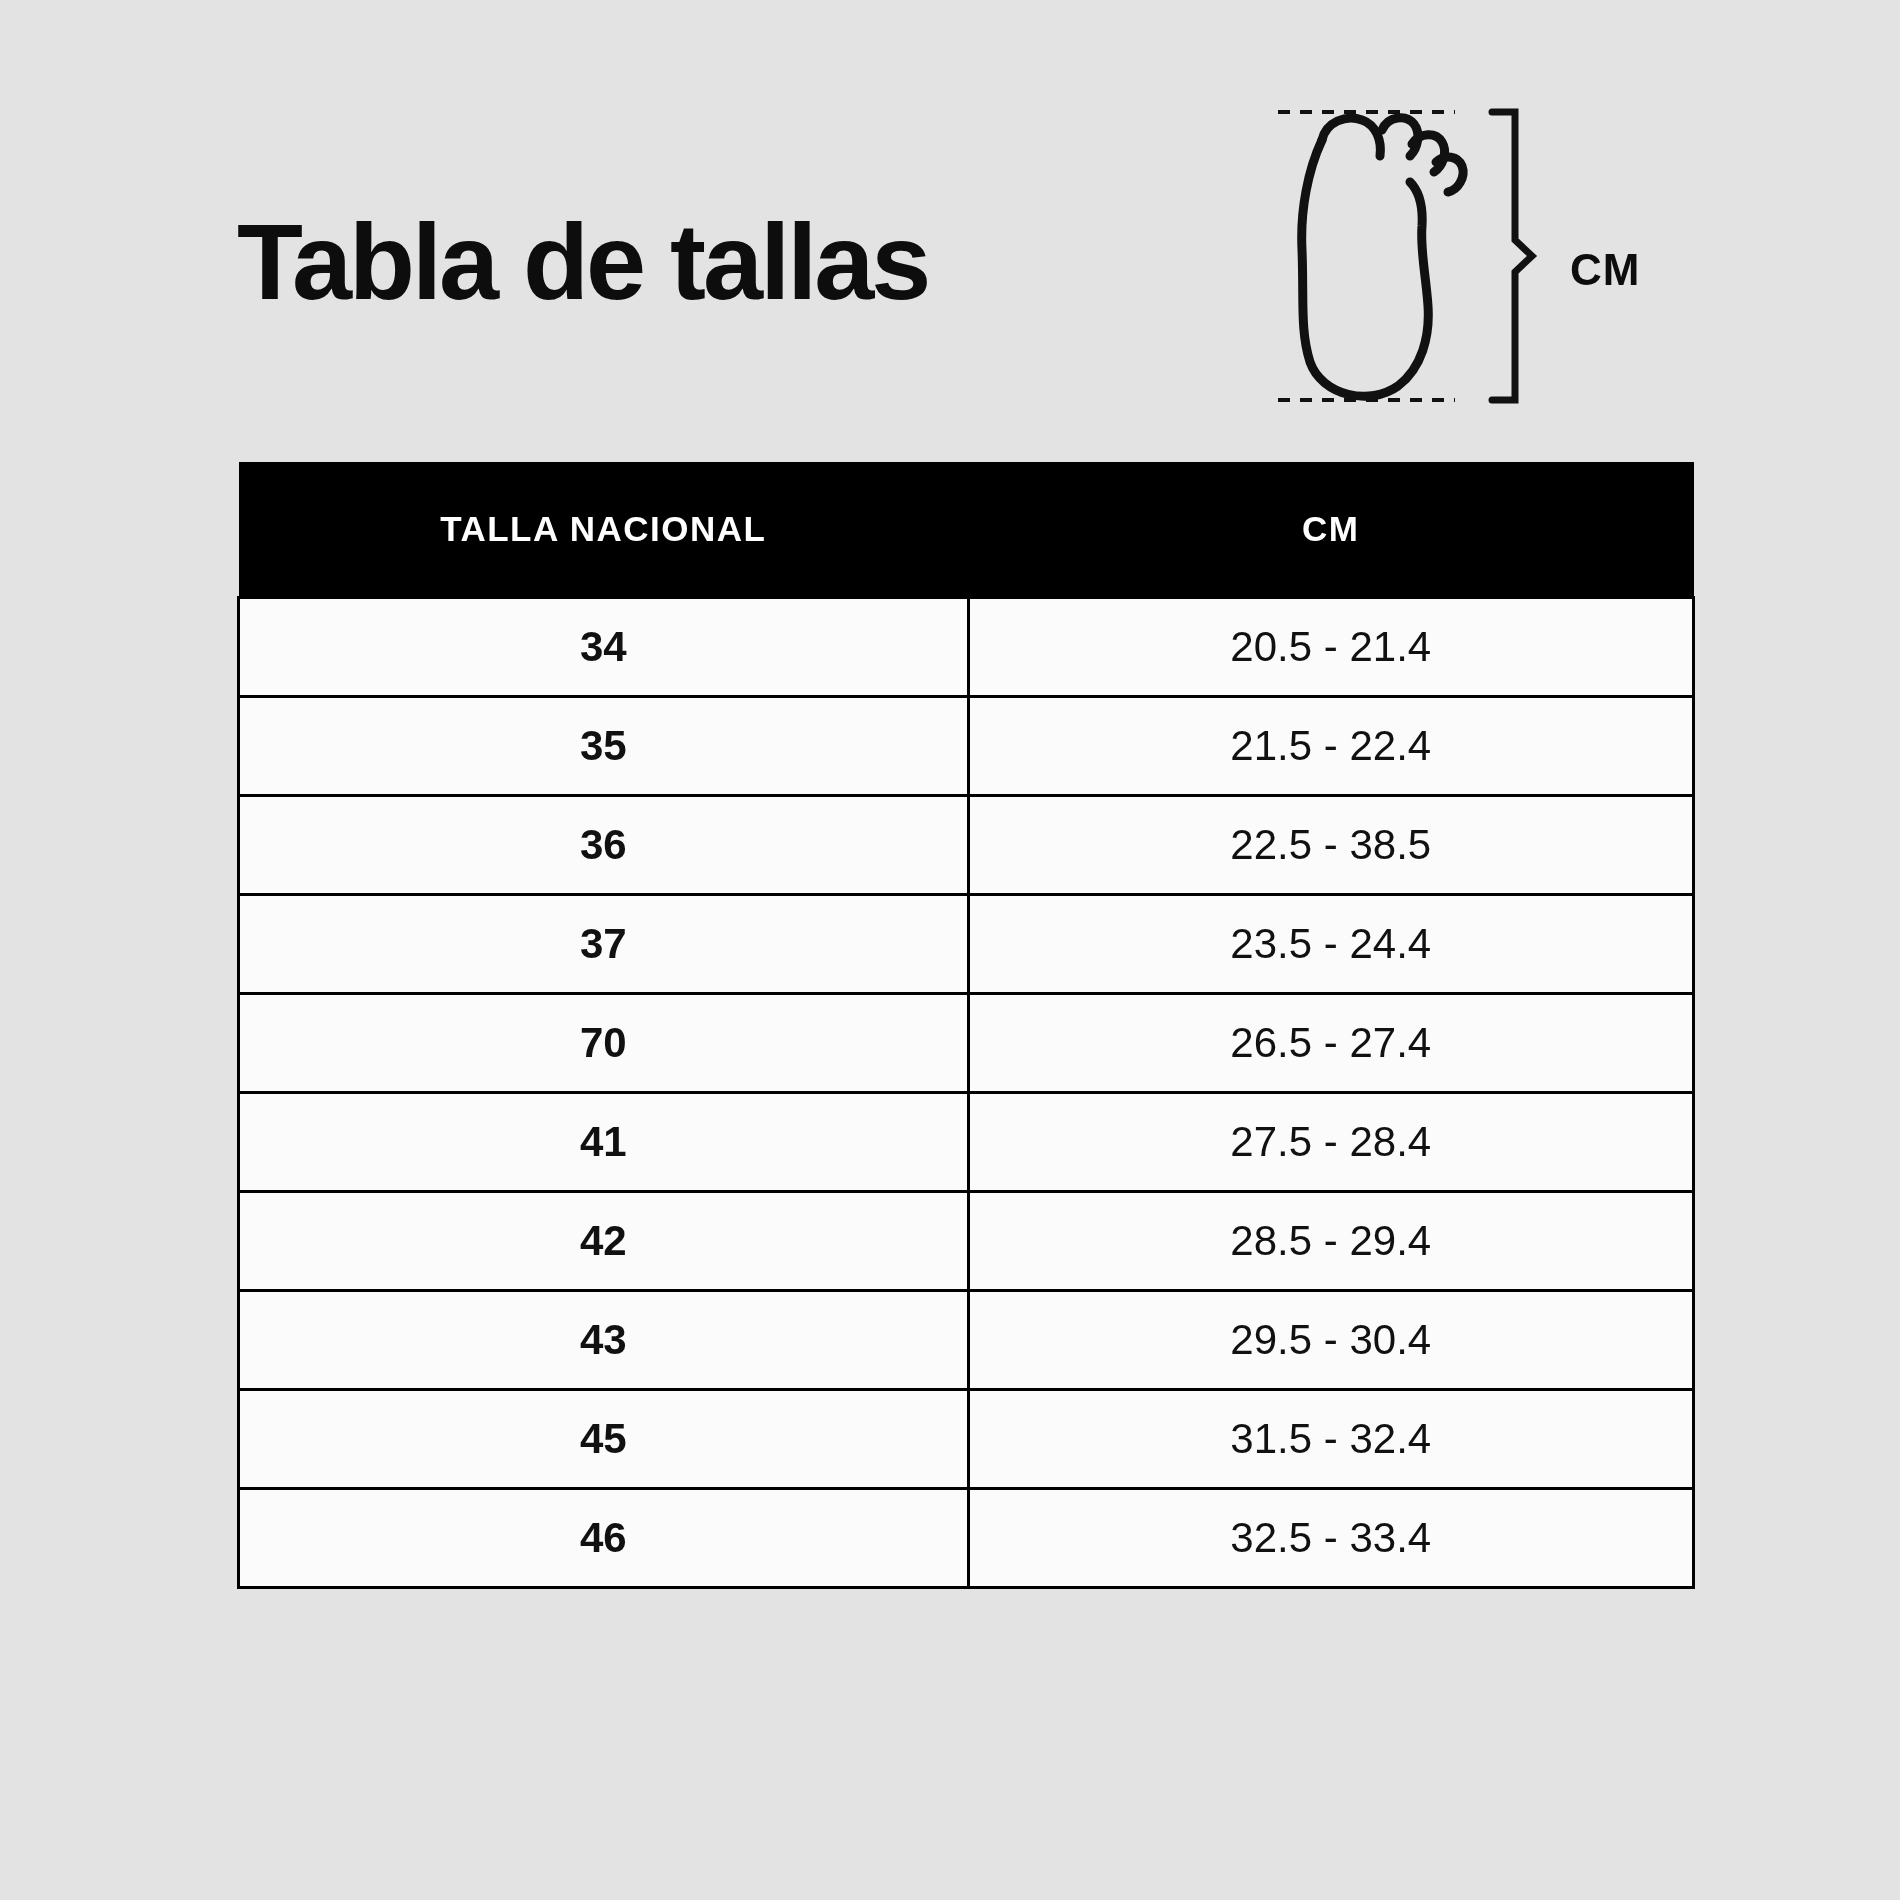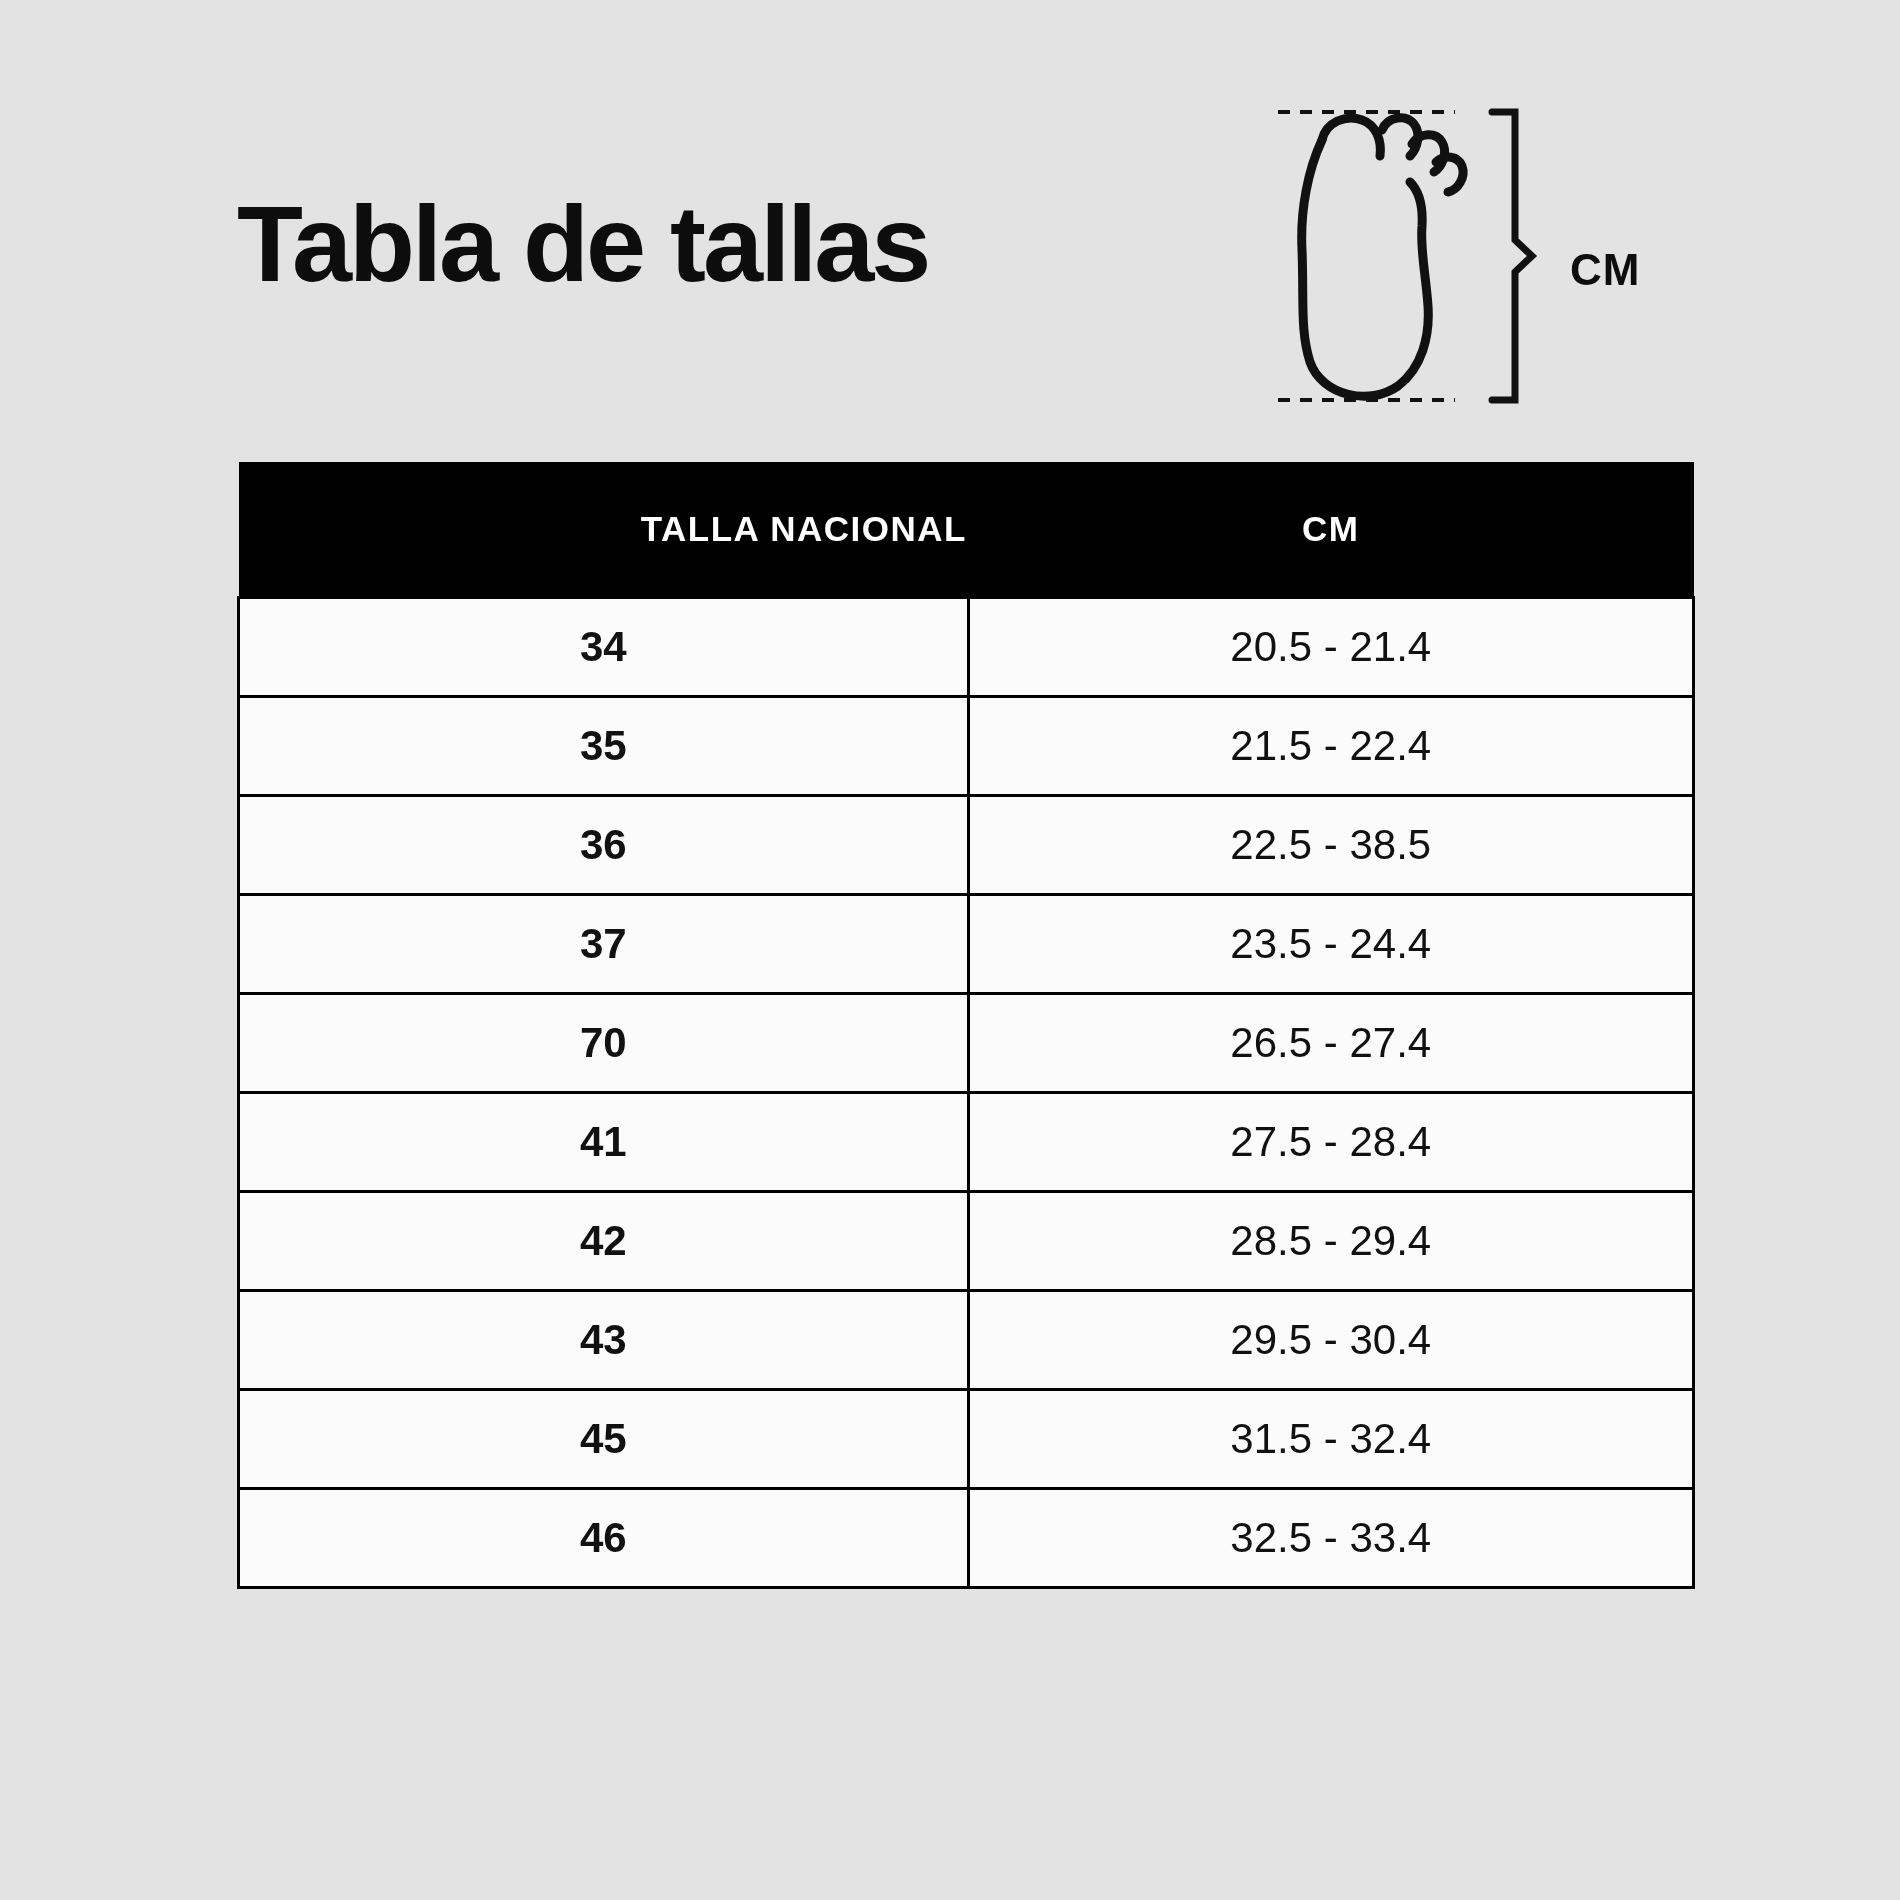--- a/index.html
+++ b/index.html
@@ -15,21 +15,21 @@
   }
   .page {
     position: relative;
     width: 1900px;
     height: 1900px;
     box-sizing: border-box;
   }
   .title {
     position: absolute;
     left: 237px;
-    top: 190px;
+    top: 208px;
     font-size: 108px;
     font-weight: bold;
     letter-spacing: -3px;
     color: #0d0d0d;
     line-height: 1;
     white-space: nowrap;
   }
   .foot-diagram {
     position: absolute;
     left: 1270px;
@@ -62,21 +62,20 @@
     color: #ffffff;
     font-size: 35px;
     font-weight: bold;
     letter-spacing: 1.5px;
     height: 132px;
     vertical-align: middle;
     border: none;
   }
   table.size-table thead th.col-size {
     width: 50%;
-    text-align: right;
   }
   table.size-table tbody td {
     background: #fbfbfb;
     color: #111111;
     height: 94px;
     text-align: center;
     vertical-align: middle;
     font-size: 42px;
     border: 3px solid #000000;
   }

